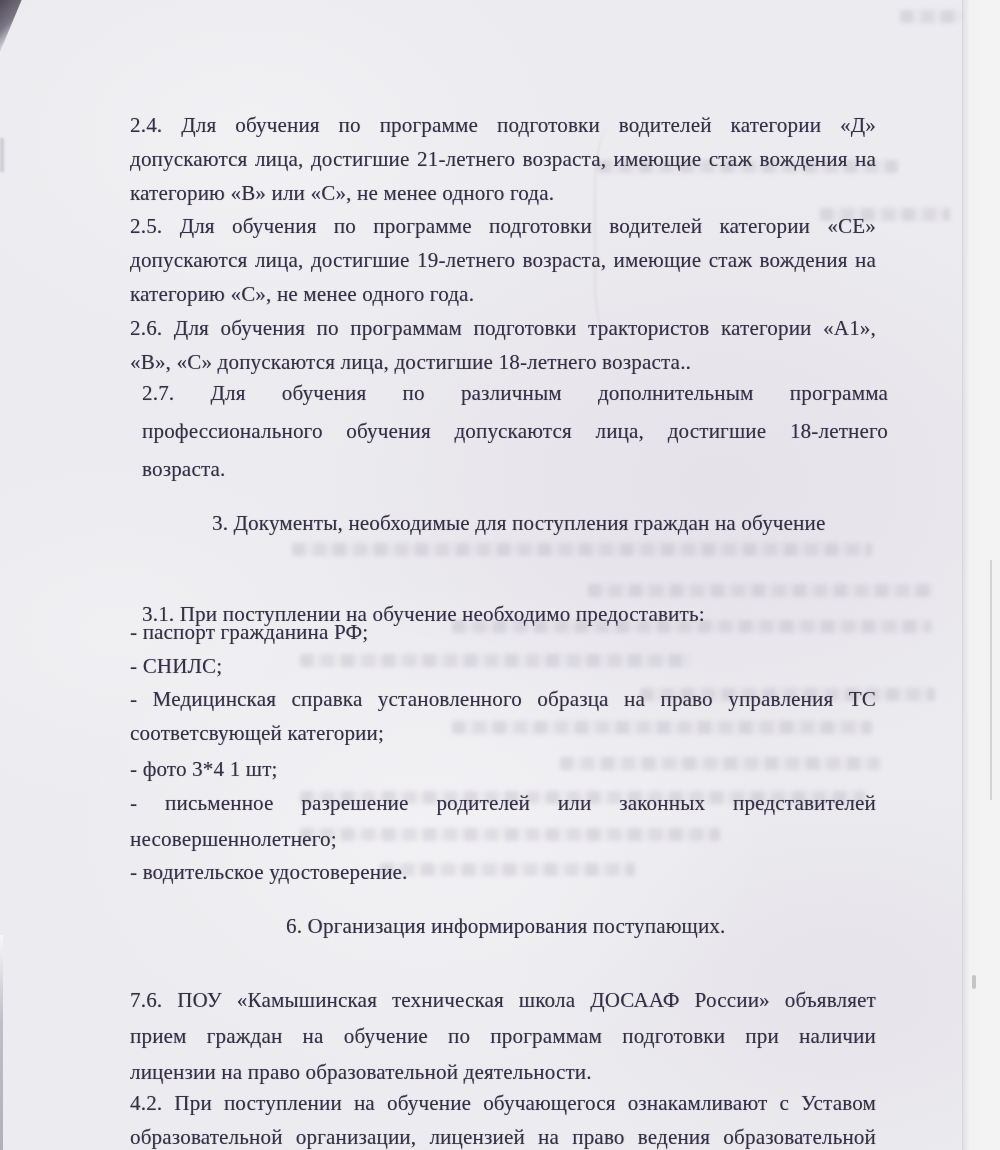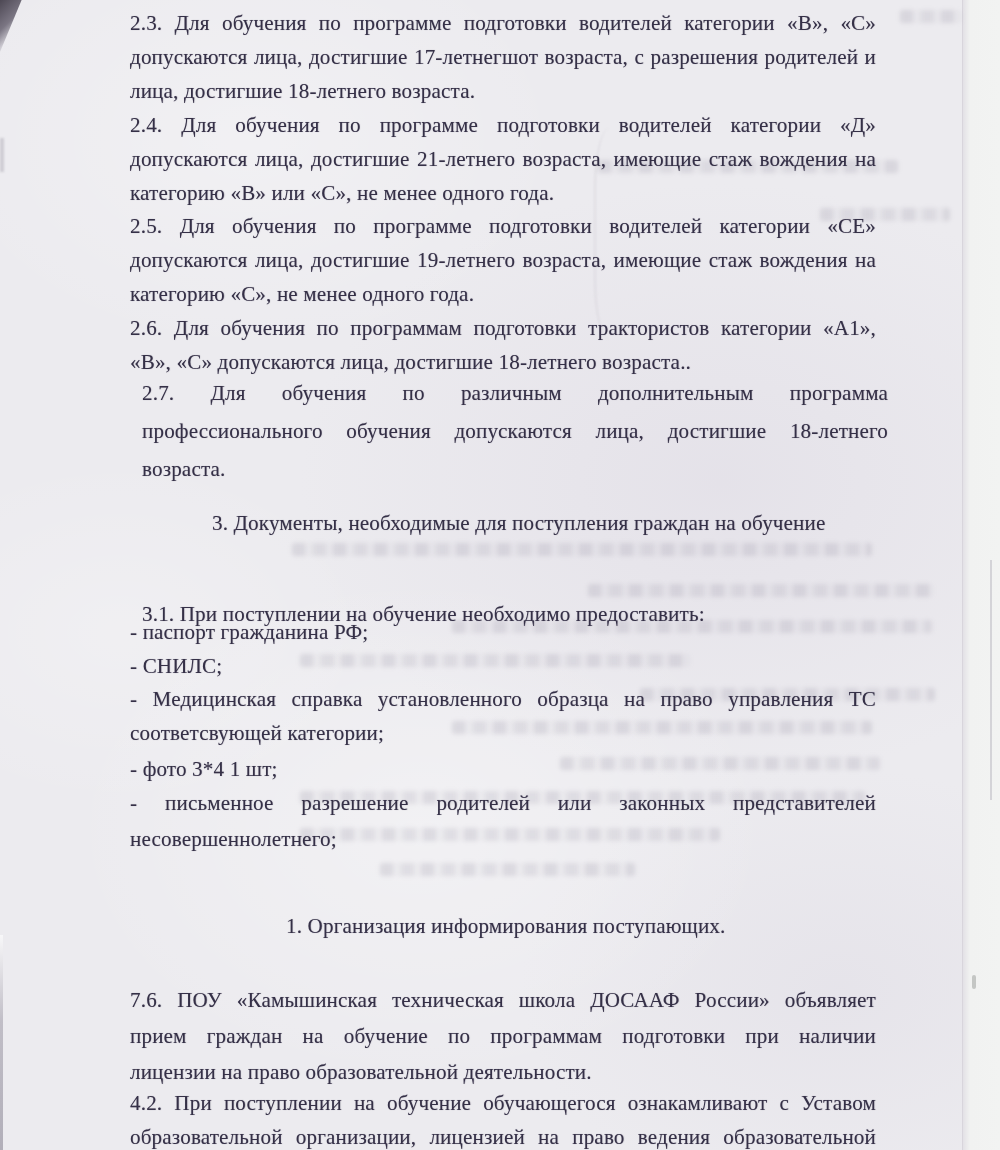--- a/index.html
+++ b/index.html
@@ -92,25 +92,20 @@
   <div class="ghost" style="left:588px;top:584px;width:345px;"></div>
   <div class="ghost" style="left:452px;top:620px;width:480px;"></div>
   <div class="ghost" style="left:300px;top:654px;width:390px;"></div>
   <div class="ghost" style="left:640px;top:688px;width:295px;"></div>
   <div class="ghost" style="left:452px;top:721px;width:420px;"></div>
   <div class="ghost" style="left:560px;top:757px;width:320px;"></div>
   <div class="ghost" style="left:300px;top:791px;width:565px;"></div>
   <div class="ghost" style="left:300px;top:828px;width:420px;"></div>
   <div class="ghost" style="left:380px;top:863px;width:255px;"></div>
 
-  <div class="txt" style="top:6px;">
-    <div class="jl">2.3. Для обучения по программе подготовки водителей категории «В», «С»</div>
-    <div class="jl">допускаются лица, достигшие 17-летнегшот возраста, с разрешения родителей и</div>
-    <div class="ll">лица, достигшие 18-летнего  возраста.</div>
-  </div>
 
   <div class="txt" style="top:108px;">
     <div class="jl">2.4. Для обучения по программе подготовки водителей категории «Д»</div>
     <div class="jl">допускаются лица, достигшие 21-летнего возраста, имеющие стаж вождения на</div>
     <div class="ll">категорию «В»  или  «С», не менее одного года.</div>
   </div>
 
   <div class="txt" style="top:209px;">
     <div class="jl">2.5. Для обучения по программе подготовки водителей категории «СЕ»</div>
     <div class="jl">допускаются лица, достигшие 19-летнего возраста, имеющие стаж вождения на</div>
@@ -140,22 +135,23 @@
 
   <div class="txt ll" style="top:649px;">- СНИЛС;</div>
 
   <div class="txt ll" style="top:752px;">- фото 3*4   1 шт;</div>
 
   <div class="txt" style="top:785px;line-height:36px;">
     <div class="jl">- письменное разрешение родителей или законных представителей</div>
     <div class="ll">несовершеннолетнего;</div>
   </div>
 
+  <div class="txt ll" style="top:855px;">- водительское  удостоверение.</div>
 
-  <div class="heading" style="left:286px;top:914px;">1. Организация  информирования  поступающих.</div>
+  <div class="heading" style="left:286px;top:914px;">6. Организация  информирования  поступающих.</div>
 
   <div class="txt" style="top:982px;line-height:36px;">
     <div class="jl">7.6. ПОУ «Камышинская техническая школа ДОСААФ России» объявляет</div>
     <div class="jl">прием граждан на обучение по программам подготовки при наличии</div>
     <div class="ll">лицензии на  право  образовательной  деятельности.</div>
   </div>
 
   <div class="txt" style="top:1086px;">
     <div class="jl">4.2. При поступлении на обучение обучающегося ознакамливают с Уставом</div>
     <div class="jl">образовательной организации, лицензией на право ведения образовательной</div>

